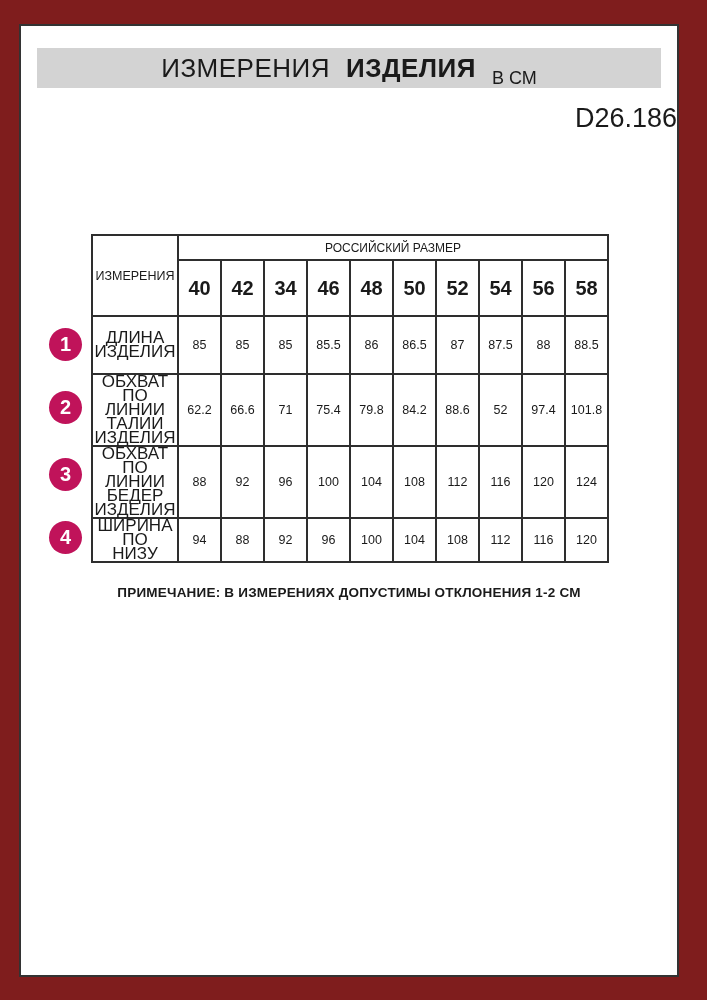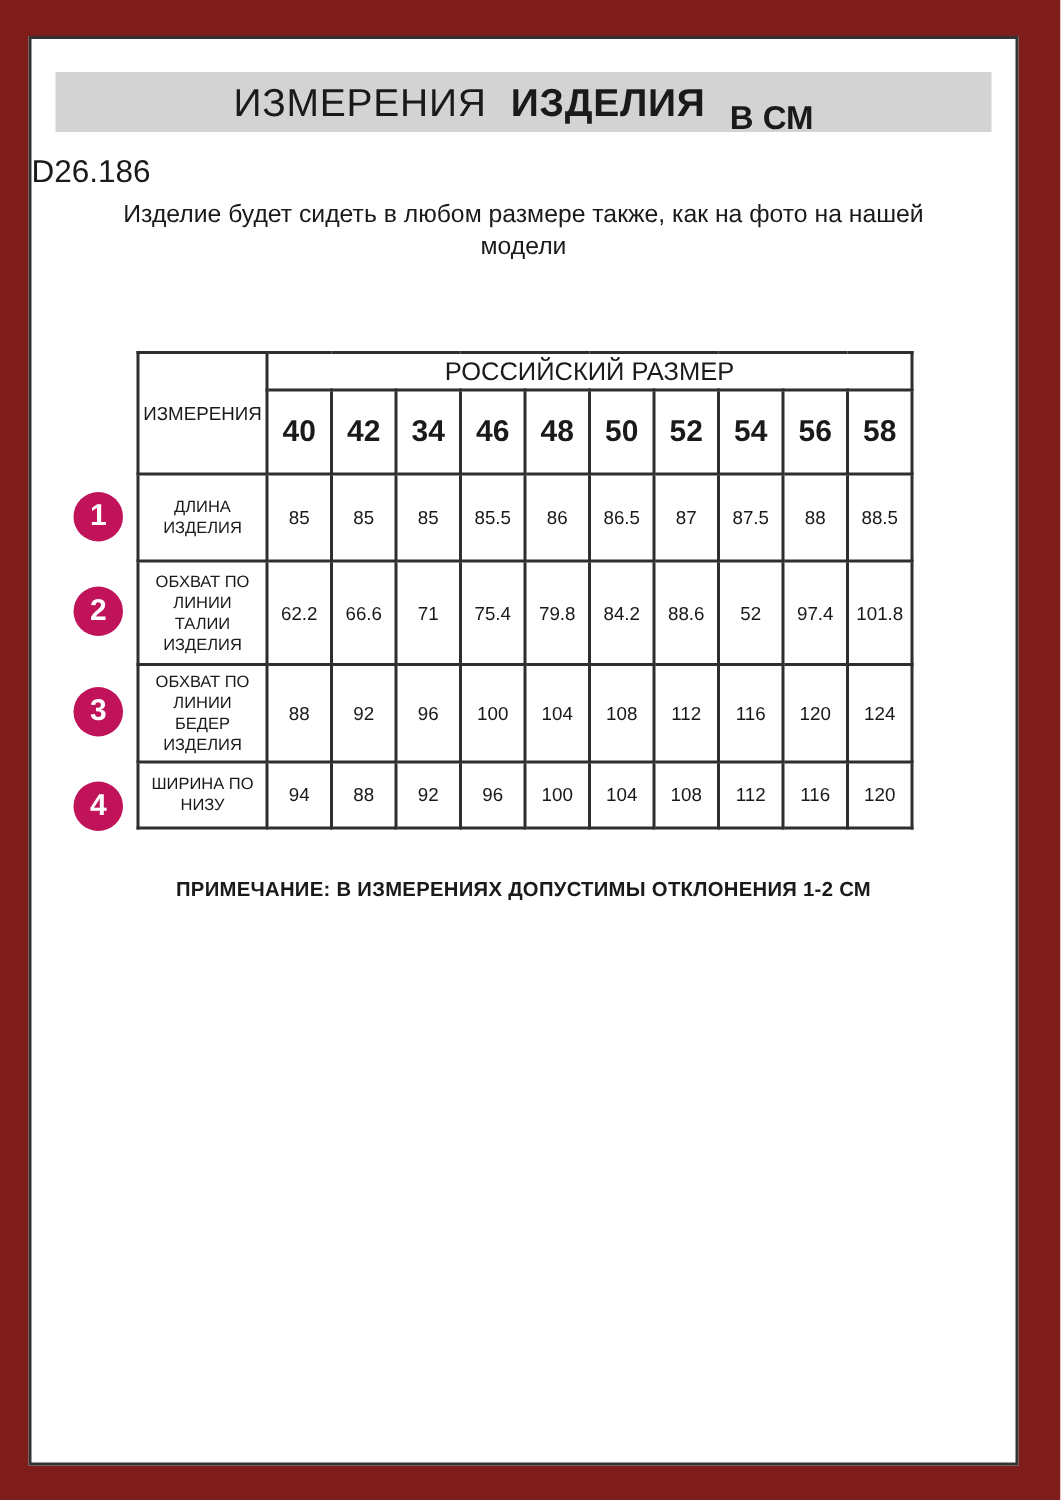--- a/index.html
+++ b/index.html
@@ -43,33 +43,33 @@
     letter-spacing: 0.5px;
     white-space: nowrap;
   }
   .title-bold {
     font-size: 26px;
     font-weight: 700;
     letter-spacing: 0.5px;
     white-space: nowrap;
   }
   .title-unit {
-    font-size: 22px;
-    font-weight: 700;
+    font-size: 18px;
+    font-weight: 400;
     padding-top: 5px;
     white-space: nowrap;
     margin-top: 16px;
   }
   .model-code {
     position: absolute;
     left: 0;
     top: 77px;
     width: 656px;
-    text-align: left;
-    font-size: 21px;
+    text-align: right;
+    font-size: 27px;
     font-weight: 400;
   }
   .description {
     position: absolute;
     left: 58px;
     top: 107px;
     width: 540px;
     text-align: center;
     font-size: 16.5px;
     line-height: 21px;
@@ -91,31 +91,31 @@
     vertical-align: middle;
     background: #ffffff;
   }
   .col-label { width: 86px; }
   .col-size  { width: 43px; }
   td.corner-header {
     font-size: 12.5px;
     font-weight: 400;
   }
   td.group-header {
-    font-size: 17px;
+    font-size: 12px;
     font-weight: 400;
     height: 23px;
   }
   tr.sizes-row { height: 56px; margin-top: 25px; }
   th.size-cell {
     font-size: 20px;
     font-weight: 700;
   }
   td.measure-label {
-    font-size: 11px;
+    font-size: 17px;
     font-weight: 400;
     line-height: 14px;
     white-space: pre-line;
   }
   td.value-cell {
     font-size: 12.5px;
     font-weight: 400;
   }
   .badge {
     position: absolute;
@@ -148,21 +148,20 @@
   <div class="page">
 
     <div class="title-bar" style="background: rgb(211, 211, 211);">
       <span class="title-regular">ИЗМЕРЕНИЯ</span>
       <span class="title-bold">ИЗДЕЛИЯ</span>
       <span class="title-unit">В СМ</span>
     </div>
 
     <div class="model-code">D26.186</div>
 
-    <div class="description">Изделие будет сидеть в любом размере также, как на фото на нашей модели</div>
 
     <div class="table-zone">
       <table class="size-table" id="size-table">
           <colgroup>
             <col class="col-label">
             <col class="col-size">
             <col class="col-size">
             <col class="col-size">
             <col class="col-size">
             <col class="col-size">

